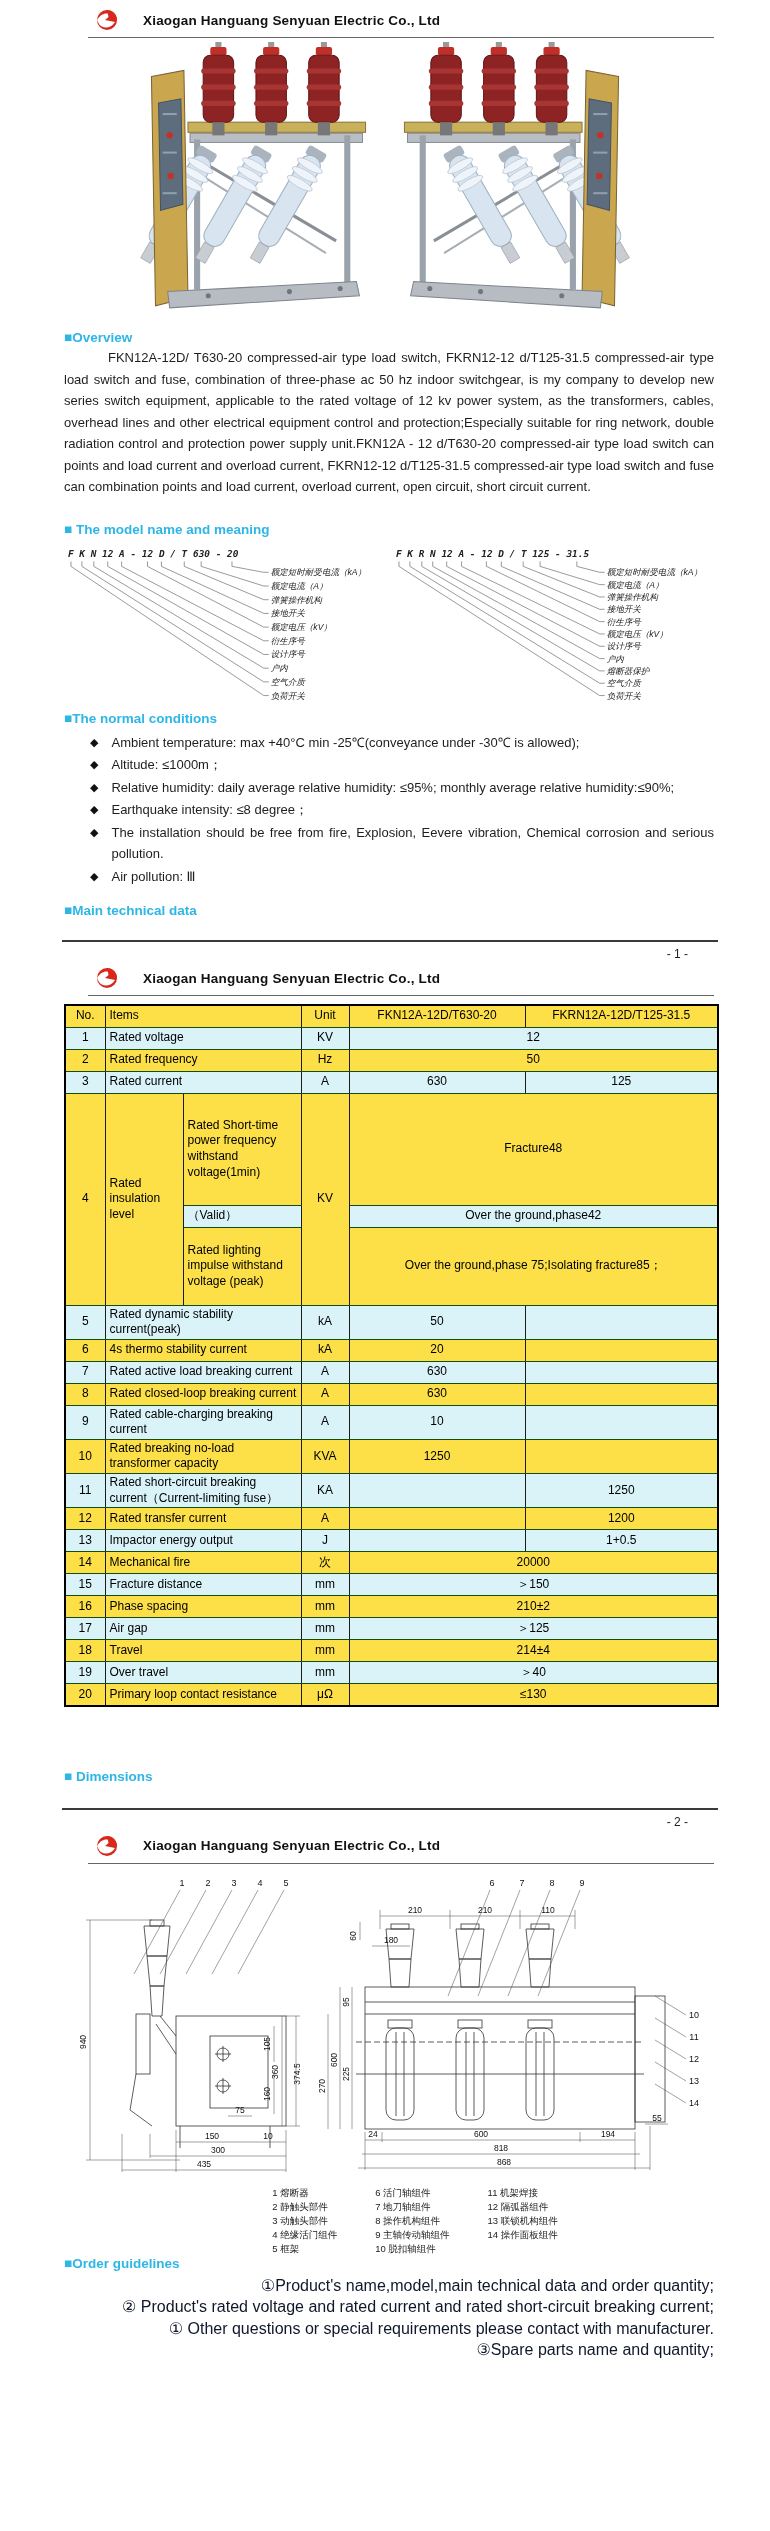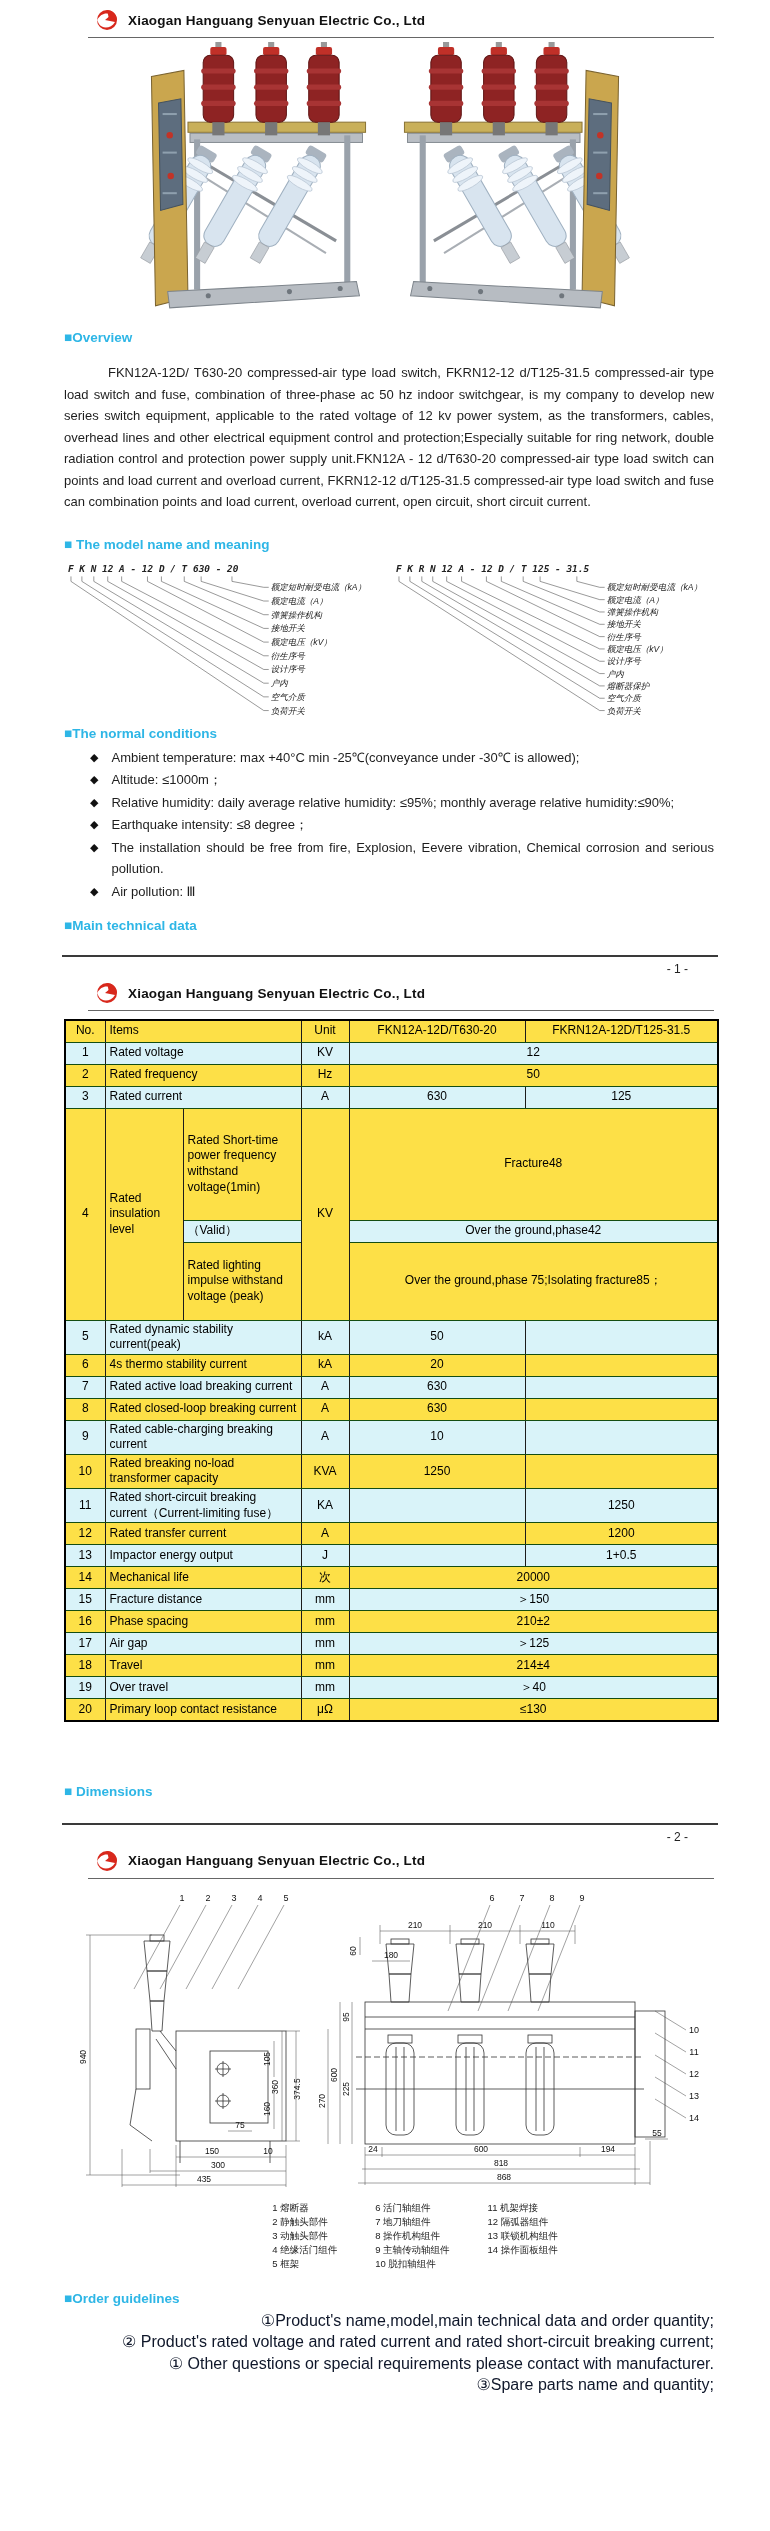--- a/index.html
+++ b/index.html
@@ -3,31 +3,31 @@
 <meta charset="utf-8">
 <style>
   * { margin:0; padding:0; box-sizing:border-box; }
   html,body { background:#ffffff; }
   body {
     width:770px; height:2531px; overflow:hidden;
     font-family:"Liberation Sans", sans-serif;
     color:#222; position:relative;
   }
   
-  .co-header { display:flex; align-items:center; gap:9px; padding:9px 0 4px 95px; }
+  .co-header { display:flex; align-items:center; gap:24px; padding:9px 0 4px 95px; }
   .co-name { font-size:13.5px; font-weight:bold; color:#111; letter-spacing:.2px; }
   .header-rule { border-top:1px solid #666; margin:2px 56px 0 88px; }
   
   .photo-wrap { display:flex; justify-content:center; align-items:flex-start; height:280px; margin-top:4px; }
   .photo-wrap svg { display:block; }
   .mirrored { transform:scaleX(-1); }
   
   .content { margin:0 56px 0 64px; }
   .sec-h { color:#2eb6e6; font-size:13.5px; font-weight:bold; }
-  .para { font-size:13px; line-height:21.5px; text-align:justify; text-indent:44px; color:#1e1e1e; margin-top:17px; }
+  .para { font-size:13px; line-height:21.5px; text-align:justify; text-indent:44px; color:#1e1e1e; margin-top:2px; }
   
   .diagrams { display:flex; gap:6px; margin-top:8px;font-style:italic; }
   .dg-code { font-family:"DejaVu Sans Mono", monospace; font-size:9.5px; font-weight:bold; fill:#222; }
   .dg-label { font-size:8.6px; fill:#222; }
   .dg-line { fill:none; stroke:#555; stroke-width:.6; }
   
   .cond-list { margin-top:6px; }
   .cond-item { display:flex; gap:13px; padding-left:26px; font-size:13px; line-height:21.5px; color:#1e1e1e; margin-bottom:1px; }
   .cond-item .diamond { color:#111; font-size:11px; line-height:21.5px; }
   .cond-text { text-align:justify; flex:1; }
@@ -362,21 +362,21 @@
       </tr>
       <tr class="hrow">
         <td class="light num">13</td>
         <td class="light left" colspan="2">Impactor energy output</td>
         <td class="light unit">J</td>
         <td class="light val"></td>
         <td class="light val">1+0.5</td>
       </tr>
       <tr class="hrow">
         <td class="bright num">14</td>
-        <td class="bright left" colspan="2">Mechanical life</td>
+        <td class="bright left" colspan="2">Mechanical fire</td>
         <td class="bright unit">次</td>
         <td class="bright val" colspan="2">20000</td>
       </tr>
       <tr class="hrow">
         <td class="light num">15</td>
         <td class="light left" colspan="2">Fracture distance</td>
         <td class="light unit">mm</td>
         <td class="light val" colspan="2">＞150</td>
       </tr>
       <tr class="hrow">
@@ -606,20 +606,20 @@
       <div class="legend-col">
         <div>11 机架焊接</div>
         <div>12 隔弧器组件</div>
         <div>13 联锁机构组件</div>
         <div>14 操作面板组件</div>
       </div>
     </div>
 </div>
 
 <div class="content">
-  <div class="sec-h" style="margin-top:20px">■Order guidelines</div>
+  <div class="sec-h" style="margin-top:0">■Order guidelines</div>
   <div class="order-list">
       <div class="order-item">①Product's name,model,main technical data and order quantity;</div>
       <div class="order-item">②  Product's rated voltage and rated current and rated short-circuit breaking current;</div>
       <div class="order-item">①   Other questions or special requirements please contact with manufacturer.</div>
       <div class="order-item">③Spare parts name and quantity;</div>
     </div>
 </div>
 
 </body></html>

